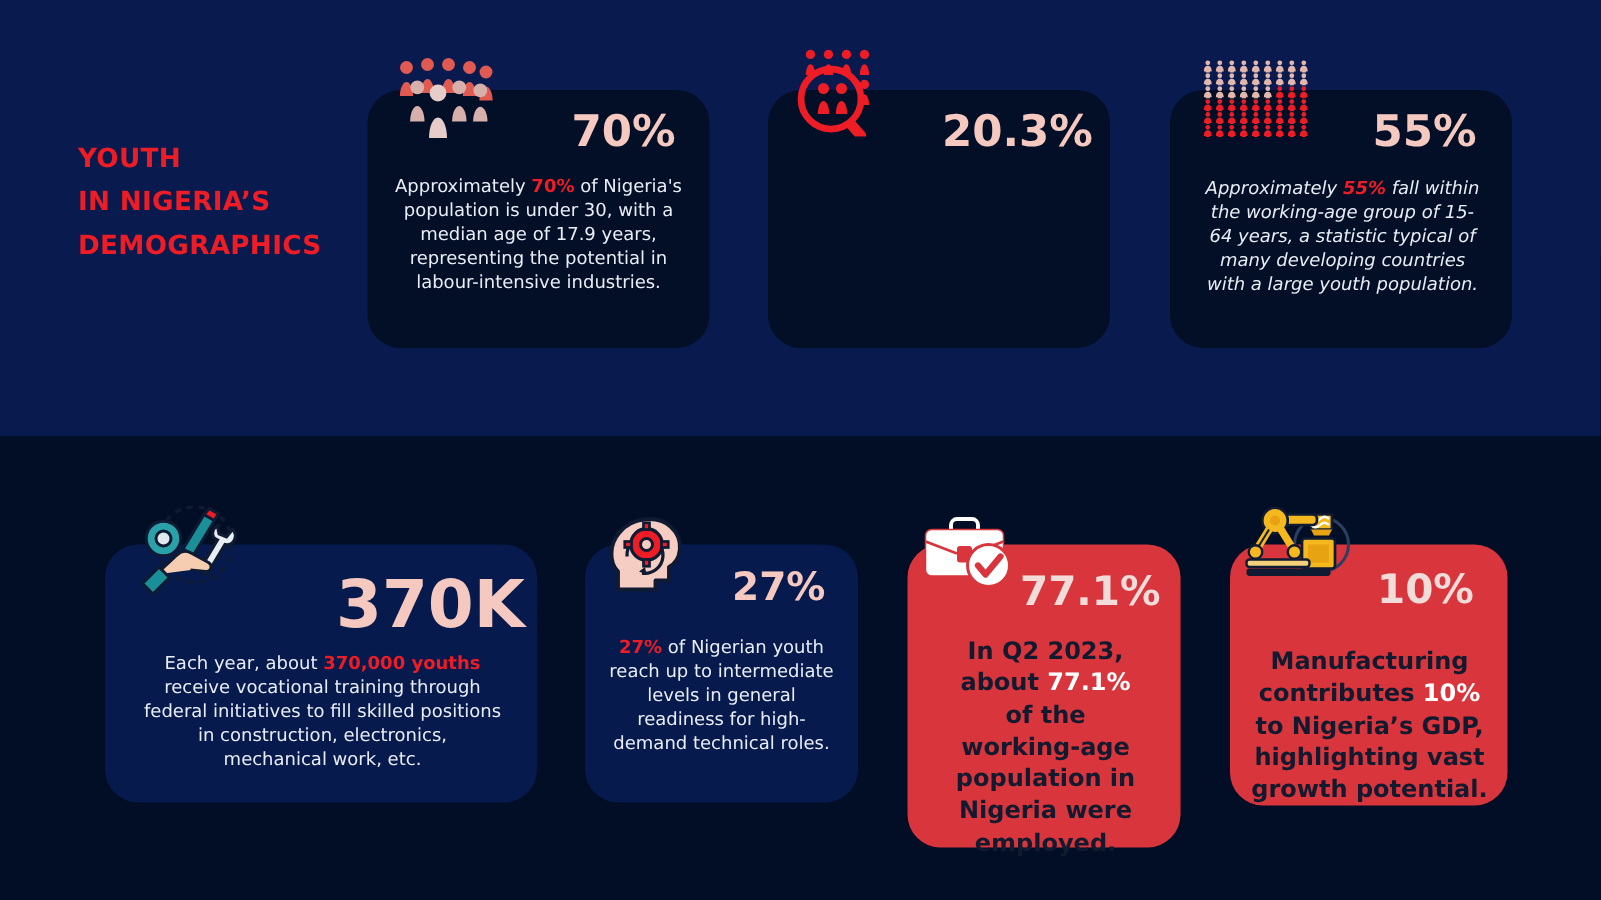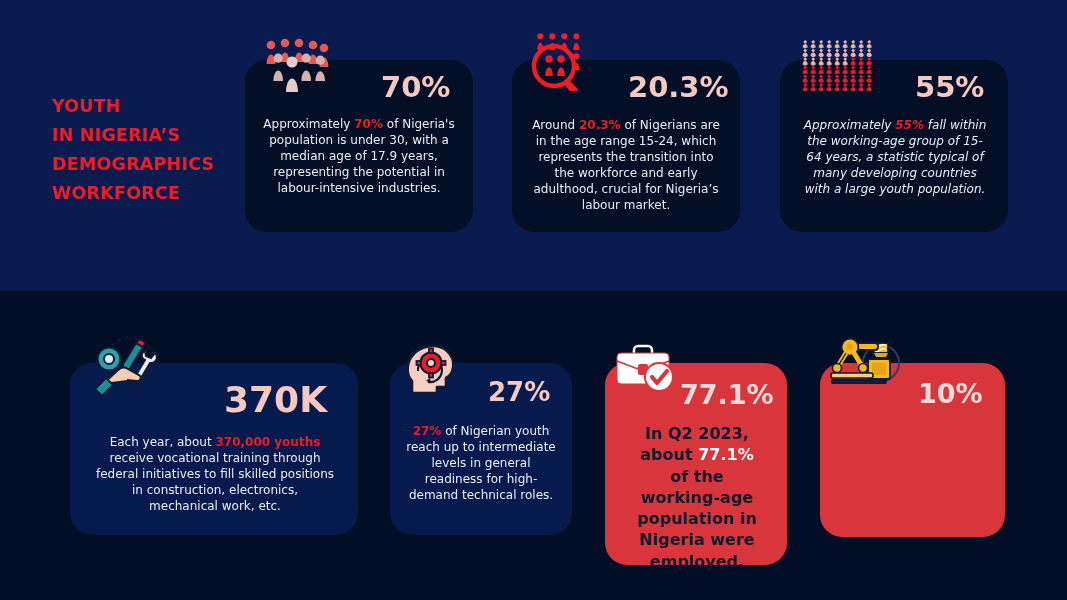--- a/index.html
+++ b/index.html
@@ -72,21 +72,20 @@
 
 <div id="root">
 
   <div class="band-top"></div>
   <div class="band-bottom"></div>
 
   <div class="title">
     <div>YOUTH</div>
     <div>IN NIGERIA’S</div>
     <div>DEMOGRAPHICS</div>
-    <div>WORKFORCE</div>
   </div>
 
   <div class="card card-dark" style="left:245px; top:60px; width:228px; height:172px;"></div>
 
   <div class="icon" style="left:264px; top:38px;">
     <svg class="crowd" viewBox="0 0 66 54">
       <g fill="#e05a52">
         <g transform="translate(2,2)">
             <circle cx="5" cy="5" r="4.3"></circle>
             <path d="M0.6 24c0-5.2 2-9.4 4.4-9.4s4.4 4.2 4.4 9.4z"></path>
@@ -167,21 +166,20 @@
         <g transform="translate(29,22)">
             <circle cx="4" cy="4" r="3.7"></circle>
             <path d="M0.2 21c0-4.8 1.7-8.7 3.8-8.7s3.8 3.9 3.8 8.7z"></path>
           </g>
       </g>
     </svg>
   </div>
 
   <div class="bignum bignum-pink" style="left:628px; top:73px; font-size:29px;">20.3%</div>
 
-  <div class="body body-light" style="left:528px; top:118px; width:196px;"><span>Around </span><span class="hl-red">20.3%</span><span> of Nigerians are in the age range 15-24, which represents the transition into the workforce and early adulthood, crucial for Nigeria’s labour market.</span></div>
 
   <div class="card card-dark" style="left:780px; top:60px; width:228px; height:172px;"></div>
 
   <div class="icon" style="left:802px; top:40px;">
     <svg class="pgrid" viewBox="0 0 72 52" id="pictogram-grid">
         <g transform="translate(0,0)" fill="#e3b7ae">
           <circle cx="3.2" cy="1.9" r="1.6"></circle>
           <path d="M0.6 7.6 C0.6 5 1.8 3.9 3.2 3.9 S5.8 5 5.8 7.6 L4.6 7.6 L4.6 8.3 L1.8 8.3 L1.8 7.6 Z"></path>
         </g>
         <g transform="translate(8,0)" fill="#e3b7ae">
@@ -415,21 +413,21 @@
         <path d="M44 6 l7 4 -14 23 -7 -4z" fill="#1b8f98"></path>
         <path d="M44 6 l7 4 2.5 -4.5 -6 -3.5z" fill="#ee1c25"></path>
         <path d="M30 33 l7 4 -7 4z" fill="#f2dfc6"></path>
         <path d="M55 13 c-6 1 -7 8 -2 10 l-12 20 5 3 12 -20 c6 1 9 -6 5 -10 l-4 5 -5 -2 -1 -5z" fill="#e8eef2"></path>
       </g>
       <path d="M12 46 l14 -13 c3 -3 7 -3 10 -1 l11 6 c3 2 2 6 -2 6 l-10 -1" fill="#f6cdb0" stroke="#0e1b33" stroke-width="2"></path>
       <path d="M3 52 l11 -11 7 7 -11 11z" fill="#1b8f98" stroke="#0e1b33" stroke-width="2"></path>
     </svg>
   </div>
 
-  <div class="bignum bignum-pink" style="left:224px; top:382px; font-size:36px;">370K</div>
+  <div class="bignum bignum-pink" style="left:224px; top:382px; font-size:44px;">370K</div>
 
   <div class="body body-light" style="left:96px; top:435px; width:238px;"><span>Each year, about </span><span class="hl-red">370,000 youths</span><span> receive vocational training through federal initiatives to fill skilled positions in construction, electronics, mechanical work, etc.</span></div>
 
   <div class="card card-blue" style="left:390px; top:363px; width:182px; height:172px;"></div>
 
   <div class="icon" style="left:404px; top:341px;">
     <svg width="56" height="58" viewBox="0 0 56 58">
       <path d="M8 52 V40 C2 34 2 22 9 14 C17 4 34 2 43 10 C53 19 50 33 42 37 L42 46 L33 46 L33 52 Z" fill="#f6cdc2" stroke="#0e1b33" stroke-width="2.6" stroke-linejoin="round"></path>
       <path d="M14 30 a12 12 0 1 1 10 11" fill="none" stroke="#0e1b33" stroke-width="2.2"></path>
       <path d="M22 40 l4 -3 1 5z" fill="#0e1b33"></path>
@@ -486,14 +484,15 @@
       <path d="M26 16 L34 29" stroke="#f5b81f" stroke-width="5" stroke-linecap="round"></path>
       <circle cx="9" cy="31" r="4.5" fill="#f5b81f" stroke="#0e1b33" stroke-width="1.6"></circle>
       <circle cx="35" cy="31" r="4.5" fill="#f5b81f" stroke="#0e1b33" stroke-width="1.6"></circle>
       <rect x="3" y="36" width="42" height="5" rx="2" fill="#f5d07a" stroke="#0e1b33" stroke-width="1.6"></rect>
       <rect x="3" y="42" width="56" height="5" rx="2" fill="#0e1b33"></rect>
     </svg>
   </div>
 
   <div class="bignum bignum-white" style="left:918px; top:380px; font-size:27px;">10%</div>
 
+  <div class="body body-dark" style="left:834px; top:430px; width:158px;"><span>Manufacturing contributes </span><span class="hl-white">10%</span><span> to Nigeria’s GDP, highlighting vast growth potential.</span></div>
 
 </div>
 
 </body></html>

